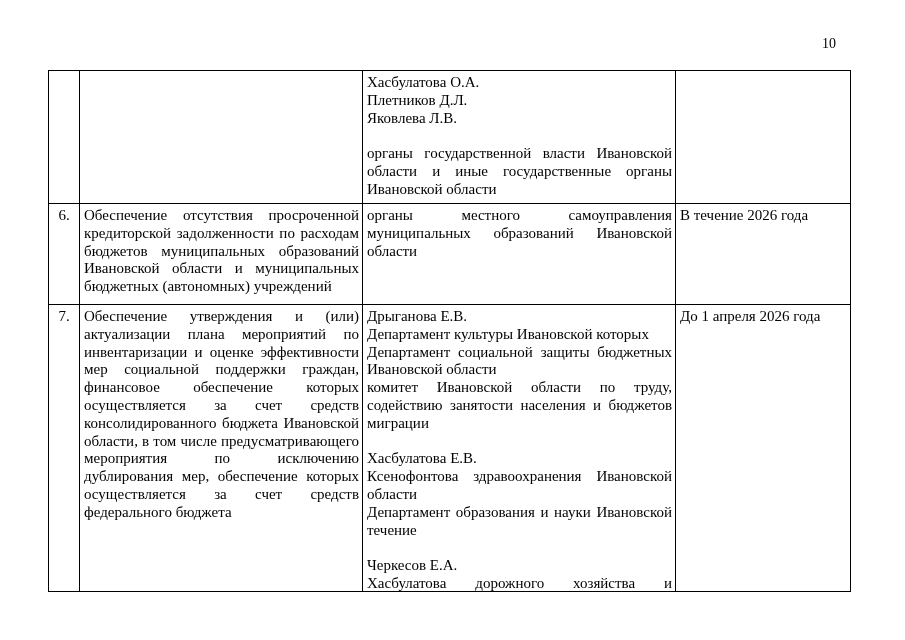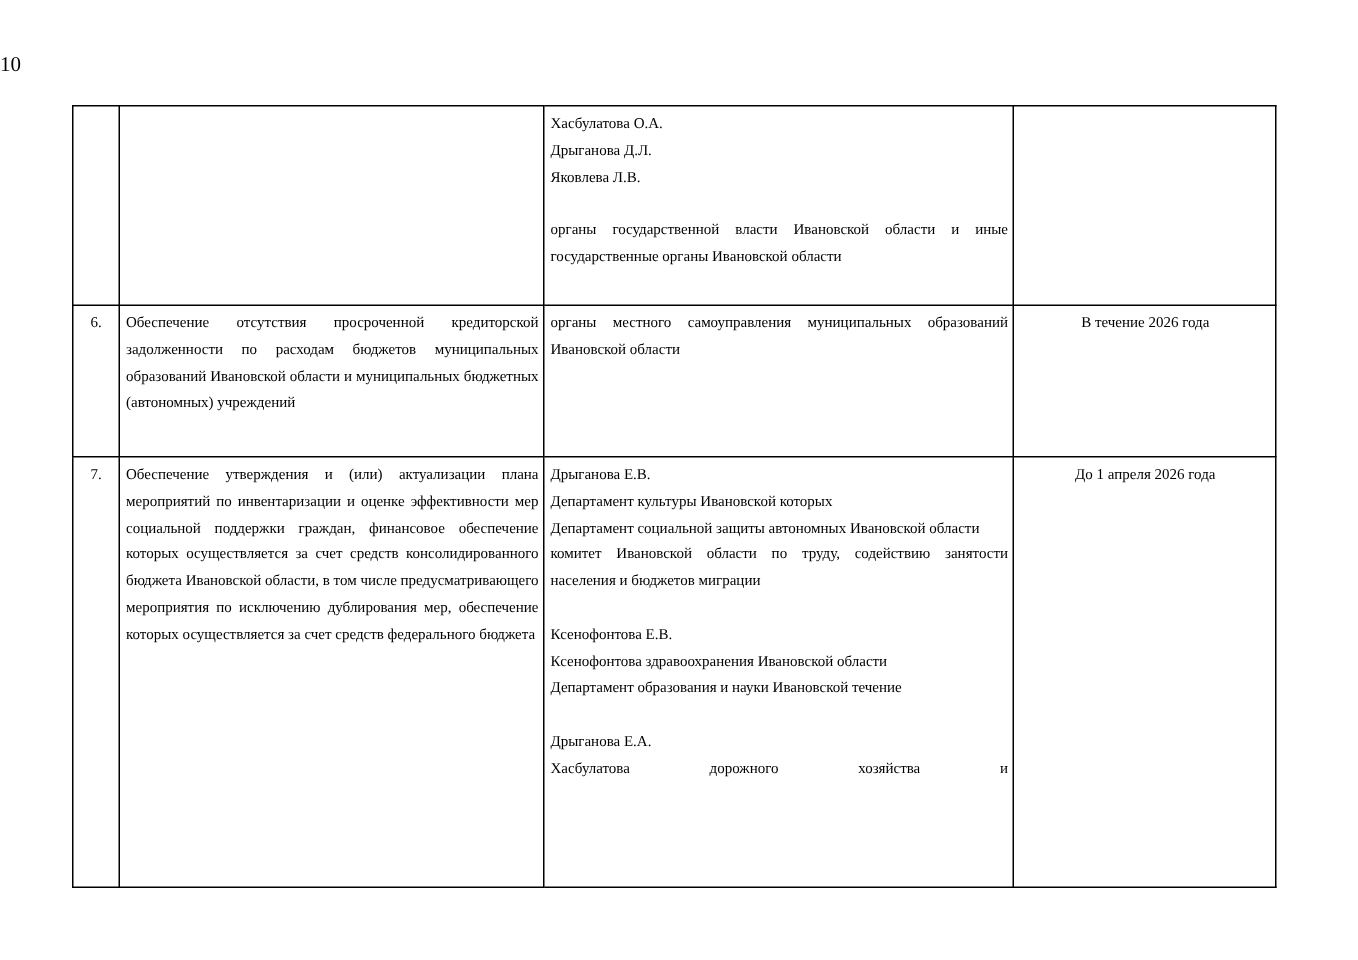--- a/index.html
+++ b/index.html
@@ -11,54 +11,54 @@
     font-family: "Liberation Serif", "DejaVu Serif", serif;
     color: #000000;
     position: relative;
     overflow: hidden;
   }
   .page-number {
     position: absolute;
     top: 36px;
     left: 0;
     width: 836px;
-    text-align: left;
+    text-align: right;
     font-size: 14px;
     line-height: 16px;
   }
   table.doc-table {
     position: absolute;
     left: 48px;
     top: 70px;
     width: 802px;
     border-collapse: collapse;
     table-layout: fixed;
   }
   table.doc-table td {
     border: 1px solid #000000;
     vertical-align: top;
     padding: 0;
-    font-size: 10px;
+    font-size: 15px;
   }
   .cellwrap {
     box-sizing: border-box;
     overflow: hidden;
     padding: 3px 3px 0 4px;
   }
   .h-r1 { height: 132px; }
   .h-r2 { height: 100px; }
   .h-r3 { height: 286px; }
   p.line {
     margin: 0;
     min-height: 17.8px;
     line-height: 17.8px;
     text-align: justify;
   }
   td.col-num p.line { text-align: center; }
-  td.col-deadline p.line { text-align: center; }
+  td.col-deadline p.line { text-align: left; }
   p.line.jall { text-align-last: justify; }
   .col-num .cellwrap { padding-left: 2px; padding-right: 2px; }
 </style>
 </head>
 <body>
 
 <div class="page-number">10</div>
 
 <table class="doc-table">
   <colgroup>
@@ -76,21 +76,21 @@
           </div>
     </td>
     <td class="col-activity">
       <div class="cellwrap h-r1">
             <p class="line"></p>
           </div>
     </td>
     <td class="col-resp">
       <div class="cellwrap h-r1">
         <p class="line">Хасбулатова О.А.</p>
-        <p class="line">Дрыганова Д.Л.</p>
+        <p class="line">Плетников Д.Л.</p>
         <p class="line">Яковлева Л.В.</p>
         <p class="line"></p>
         <p class="line">органы государственной власти Ивановской области и иные государственные органы Ивановской области</p>
       </div>
     </td>
     <td class="col-deadline">
       <div class="cellwrap h-r1">
             <p class="line"></p>
           </div>
     </td>
@@ -127,28 +127,28 @@
     </td>
     <td class="col-activity">
       <div class="cellwrap h-r3">
             <p class="line">Обеспечение утверждения и (или) актуализации плана мероприятий по инвентаризации и оценке эффективности мер социальной поддержки граждан, финансовое обеспечение которых осуществляется за счет средств консолидированного бюджета Ивановской области, в том числе предусматривающего мероприятия по исключению дублирования мер, обеспечение которых осуществляется за счет средств федерального бюджета</p>
           </div>
     </td>
     <td class="col-resp">
       <div class="cellwrap h-r3">
         <p class="line">Дрыганова Е.В.</p>
         <p class="line">Департамент культуры Ивановской которых</p>
-        <p class="line">Департамент социальной защиты автономных Ивановской области</p>
+        <p class="line">Департамент социальной защиты бюджетных Ивановской области</p>
         <p class="line">комитет Ивановской области по труду, содействию занятости населения и бюджетов миграции</p>
         <p class="line"></p>
-        <p class="line">Ксенофонтова Е.В.</p>
+        <p class="line">Хасбулатова Е.В.</p>
         <p class="line">Ксенофонтова здравоохранения Ивановской области</p>
         <p class="line">Департамент образования и науки Ивановской течение</p>
         <p class="line"></p>
-        <p class="line">Дрыганова Е.А.</p>
+        <p class="line">Черкесов Е.А.</p>
         <p class="line jall">Хасбулатова дорожного хозяйства и</p>
       </div>
     </td>
     <td class="col-deadline">
       <div class="cellwrap h-r3">
             <p class="line">До 1 апреля 2026 года</p>
           </div>
     </td>
   </tr>
 </tbody>

